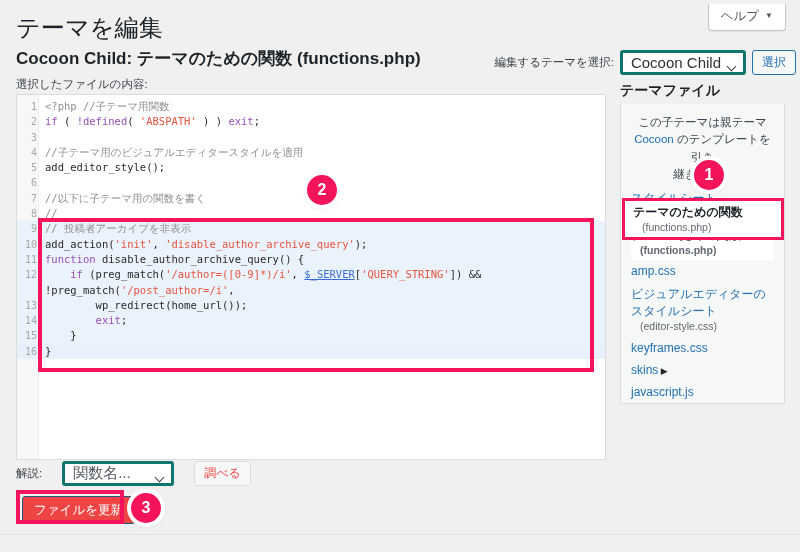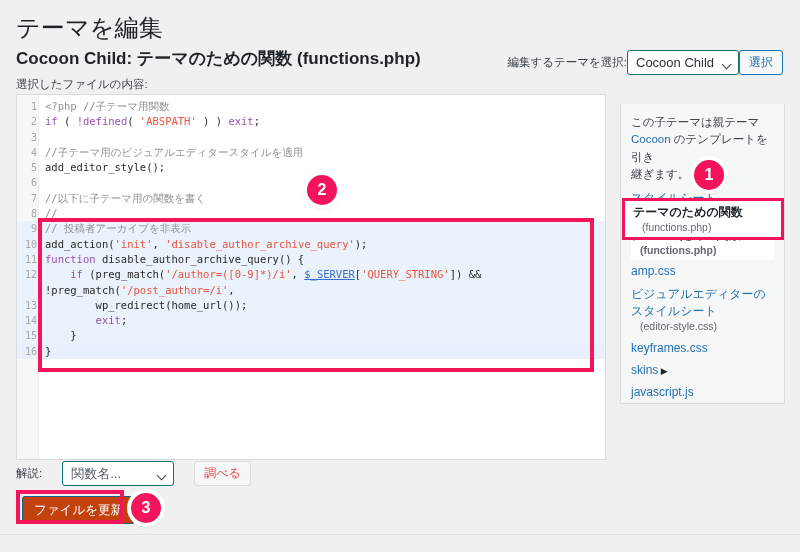--- a/index.html
+++ b/index.html
@@ -47,34 +47,34 @@
     position: absolute; left: 16px; top: 47px;
     font-size: 17px; font-weight: 700; color: #1d2327;
   }
   .content-label {
     position: absolute; left: 16px; top: 77px;
     font-size: 11.5px; color: #3c434a;
   }
 
   
   .theme-select-row {
-    position: absolute; right: 17px; top: 50px;
-    display: flex; align-items: center; 
+    position: absolute; right: 4px; top: 50px;
+    display: flex; align-items: center; gap: 6px;
   }
   .theme-select-label { font-size: 11.5px; color: #3c434a; }
   .select-box {
     position: relative;
     background: #fff;
-    border: 1px solid #0f766e;
+    border: 3px solid #0f766e;
     border-radius: 3px;
     height: 25px;
     min-width: 112px;
     display: flex; align-items: center;
     padding: 0 22px 0 8px;
-    font-size: 13px; color: #2c3338;
+    font-size: 15px; color: #2c3338;
     cursor: pointer;
     box-shadow: 0 0 0 transparent;
   }
   .select-box::after {
     content: "";
     position: absolute; right: 8px; top: 10px;
     width: 6px; height: 6px;
     border-right: 1.6px solid #3c434a;
     border-bottom: 1.6px solid #3c434a;
     transform: rotate(45deg);
@@ -101,20 +101,21 @@
     width: 165px; height: 300px;
     background: #f6f7f7;
     border: 1px solid #dcdcde;
     border-top: none;
     overflow: hidden;
   }
   .files-note {
     padding: 10px 10px 4px 10px;
     font-size: 11.5px; line-height: 1.5;
     color: #3c434a;
+    text-align: center;
   }
   .files-note .parent-name { color: #2271b1; }
   .file-list { padding: 0 10px 10px 10px; }
   .file-item {
     font-size: 12px;
     color: #2271b1;
     line-height: 1.45;
     padding: 3px 0 2px 0;
     cursor: pointer;
   }
@@ -223,21 +224,21 @@
     color: #ef4444;
     border-radius: 3px;
     height: 25px;
     padding: 0 9px;
     font-size: 12px;
     line-height: 23px;
     cursor: default;
   }
   .update-btn {
     position: absolute; left: 22px; top: 496px;
-    background: #c2410c;
+    background: #ef4444;
     color: #fff;
     border: 1px solid #135d80;
     border-radius: 3px;
     font-size: 12.5px;
     padding: 5px 11px;
     cursor: pointer;
     line-height: 1.3;
   }
   .hl-update {
     position: absolute;
@@ -269,33 +270,40 @@
   .page-bottom-line {
     position: absolute; left: 0; bottom: 17px;
     width: 800px; height: 1px; background: #e3e3e4;
   }
 </style>
 </head>
 <body>
 
 <div id="page">
 
+  <div class="help-wrap">
+    <div class="help-btn">
+      <span>ヘルプ</span>
+      <span class="help-caret">▼</span>
+    </div>
+  </div>
 
   <div class="page-title">テーマを編集</div>
   <div class="file-title">Cocoon Child: テーマのための関数 (functions.php)</div>
   <div class="content-label">選択したファイルの内容:</div>
 
   <div class="theme-select-row">
     <span class="theme-select-label">編集するテーマを選択:</span>
     <div class="select-box">
       <span>Cocoon Child</span>
     </div>
     <button class="btn-secondary">選択</button>
   </div>
 
+  <div class="files-heading">テーマファイル</div>
 
   <div class="files-panel">
     <div class="files-note">
       <span>この子テーマは親テーマ</span><br>
       <span class="parent-name">Cocoon</span><span> のテンプレートを引き</span><br>
       <span>継ぎます。</span>
     </div>
     <div class="file-list" id="file-list">
         <div class="file-item"><span>スタイルシート</span><span class="sub">(style.css)</span></div>
         <div class="file-item current"><span>テーマのための関数</span><span class="sub">(functions.php)</span></div>

